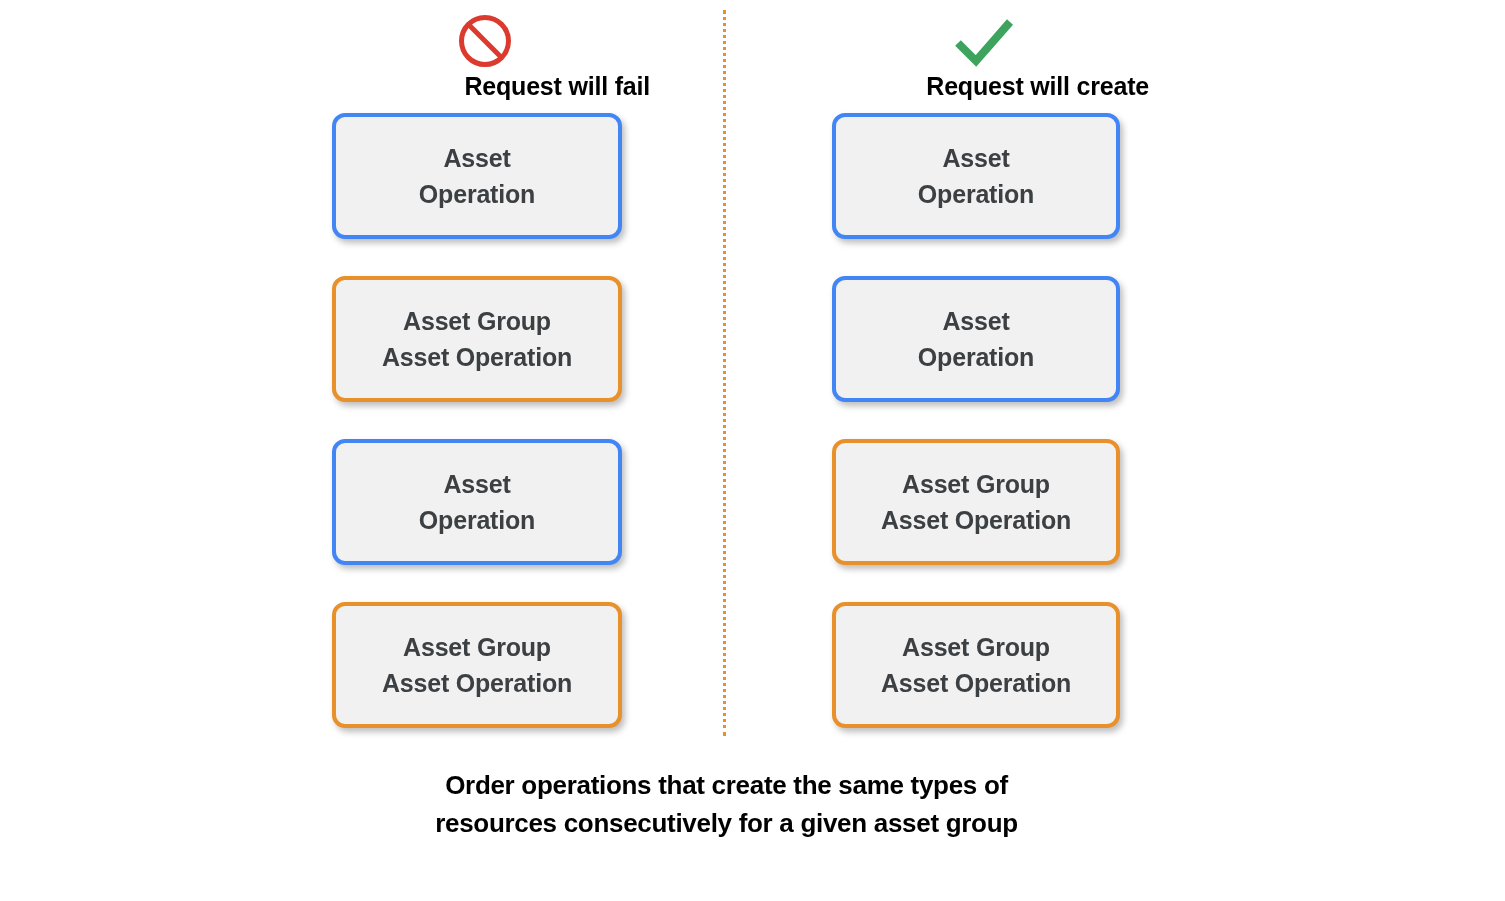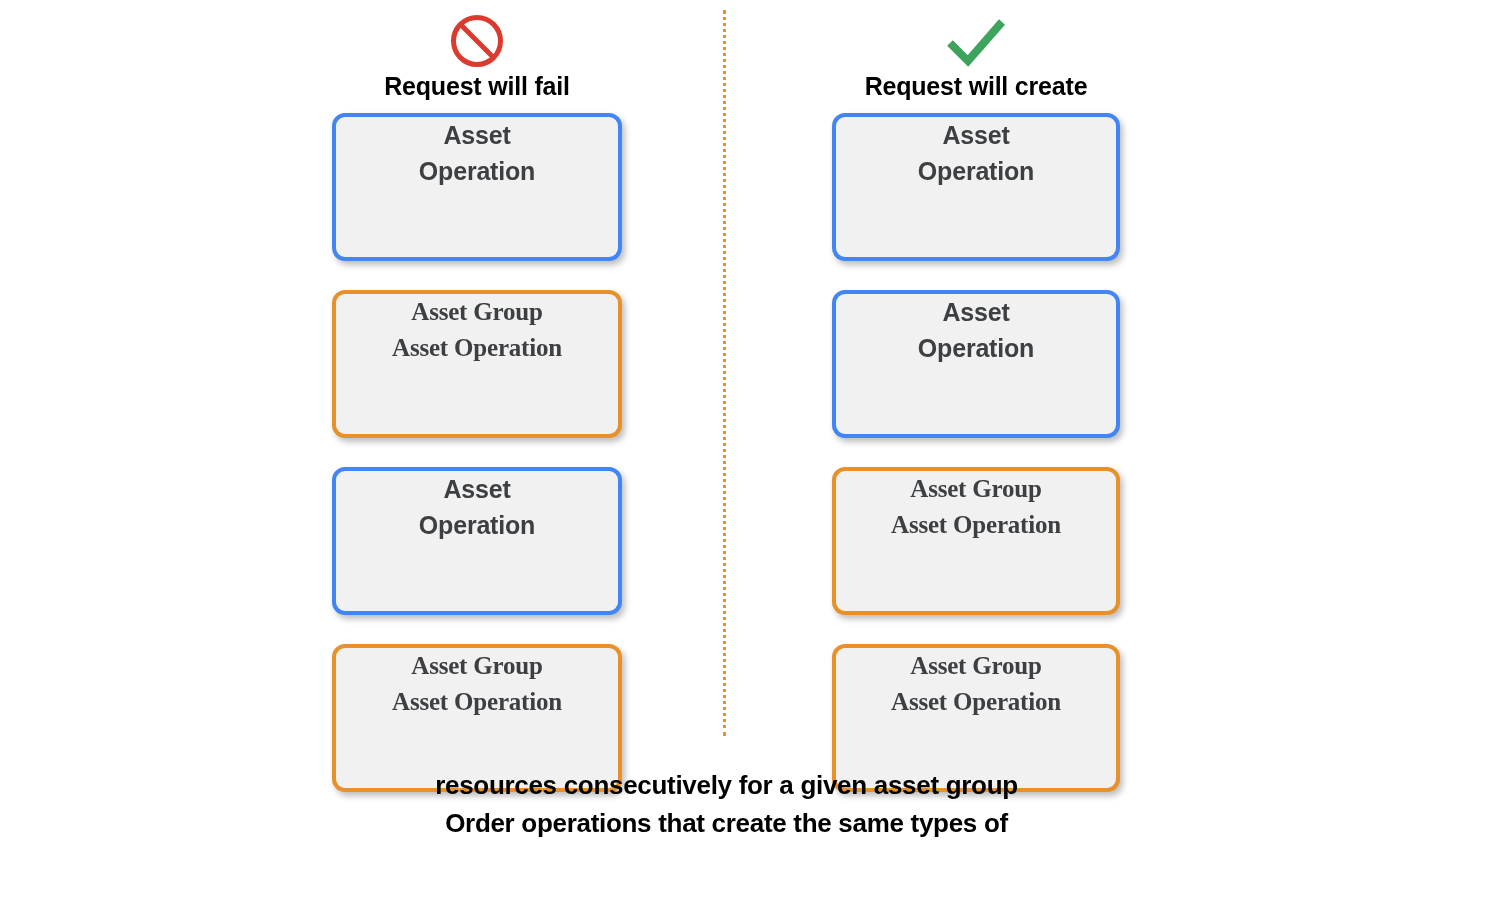--- a/index.html
+++ b/index.html
@@ -37,23 +37,23 @@
     top: 0;
     width: 330px;
   }
   .column.left  { left: 312px; }
   .column.right { left: 811px; }
 
   
   .col-header {
     position: absolute;
     top: 12px;
-    left: 0;
+    left: 8px;
     width: 330px;
-    text-align: center;
+    text-align: right;
   }
   .status-icon {
     display: block;
     margin: 0 auto 4px auto;
     height: 56px;
     line-height: 0;
   }
   .status-icon svg { display: block; margin: 0 auto; }
 
   .col-title {
@@ -68,33 +68,33 @@
   
   .box-stack {
     position: absolute;
     top: 113px;
     left: 20px;
     width: 290px;
   }
   .op-box {
     box-sizing: border-box;
     width: 290px;
-    height: 148px;
-    margin-bottom: 29px;
+    height: 126px;
+    margin-bottom: 37px;
     background: #F1F1F1;
     border-radius: 13px;
     border: 4px solid #4285F4;
     box-shadow: 3px 4px 6px rgba(0,0,0,0.26);
     display: flex;
-    align-items: flex-start;
+    align-items: center;
     justify-content: center;
     text-align: center;
   }
   .op-box.blue   { border-color: #4285F4; }
-  .op-box.orange { border-color: #E8912B; font-family: Liberation Serif, serif; }
+  .op-box.orange { border-color: #E8912B; }
 
   .op-label {
     font-size: 25px;
     font-weight: bold;
     color: #3C4043;
     line-height: 36px;
     letter-spacing: -0.2px;
     padding: 0 6px;
     white-space: pre-line;
   }
@@ -182,17 +182,17 @@
 Asset Operation</span>
       </div>
       <div class="op-box orange">
         <span class="op-label">Asset Group
 Asset Operation</span>
       </div>
     </div>
   </div>
 
   <div class="caption">
+    <span class="cap-line">Order operations that create the same types of</span>
     <span class="cap-line">resources consecutively for a given asset group</span>
-    <span class="cap-line">Order operations that create the same types of</span>
   </div>
 
 </div>
 
 </body></html>

